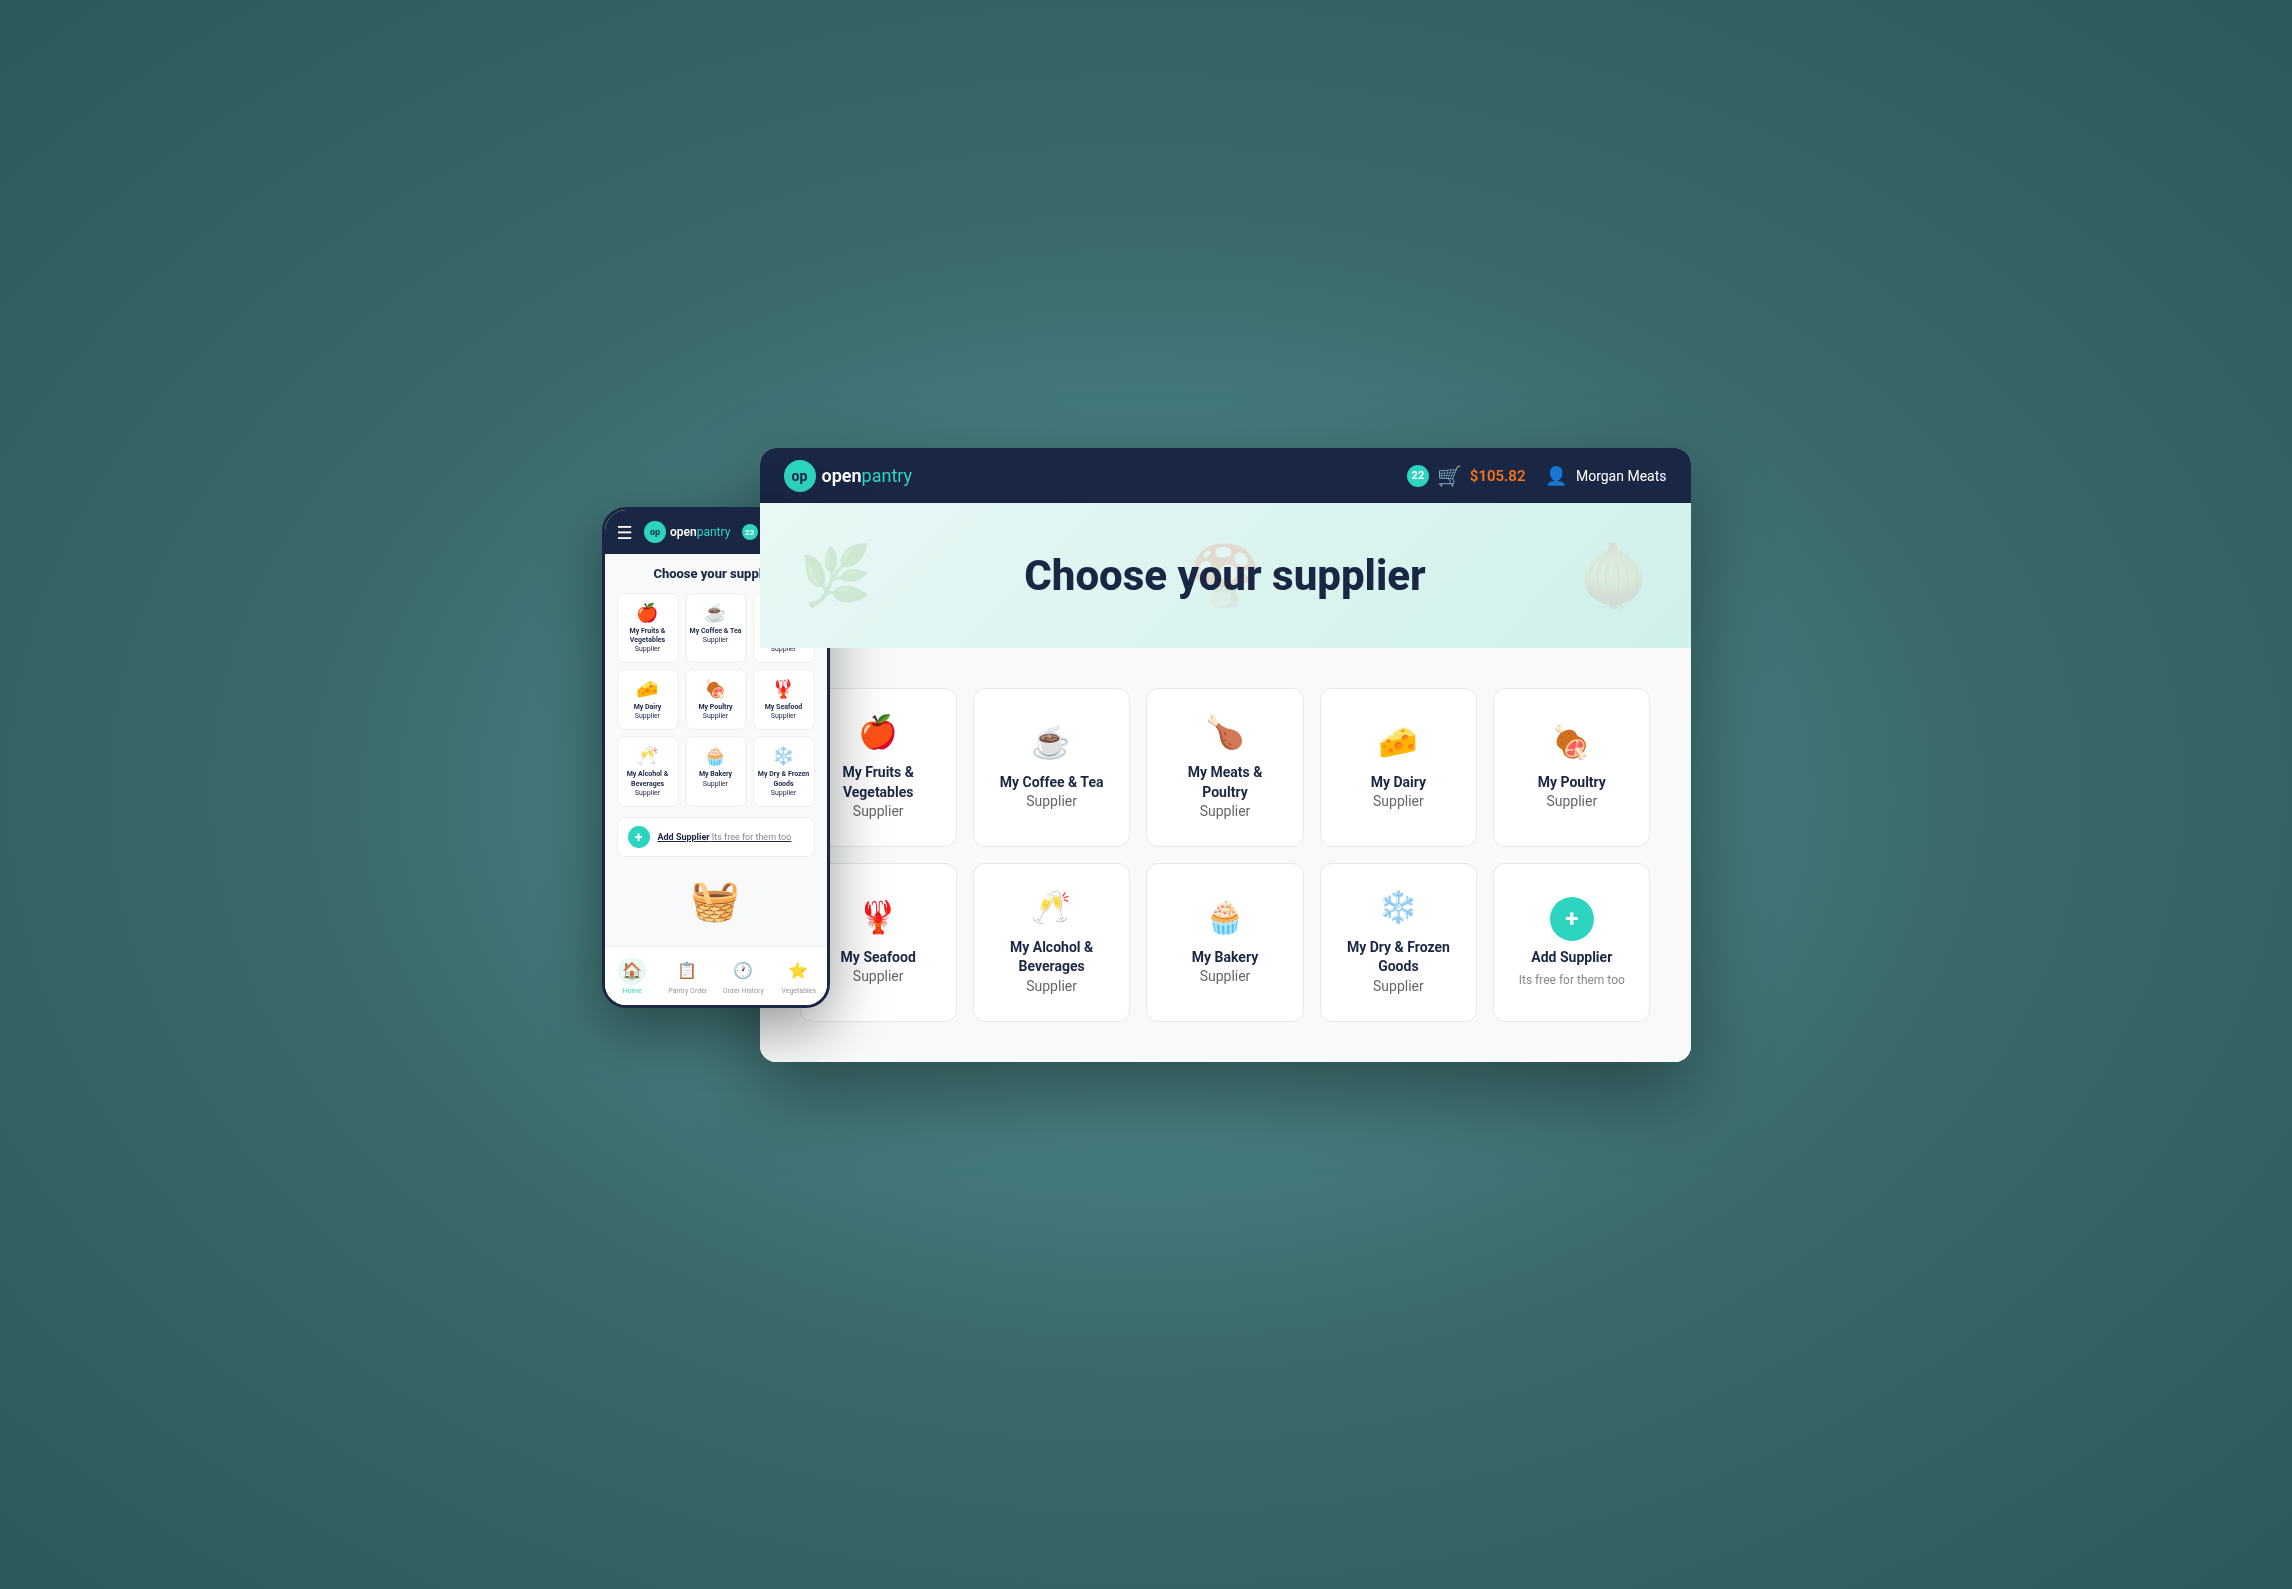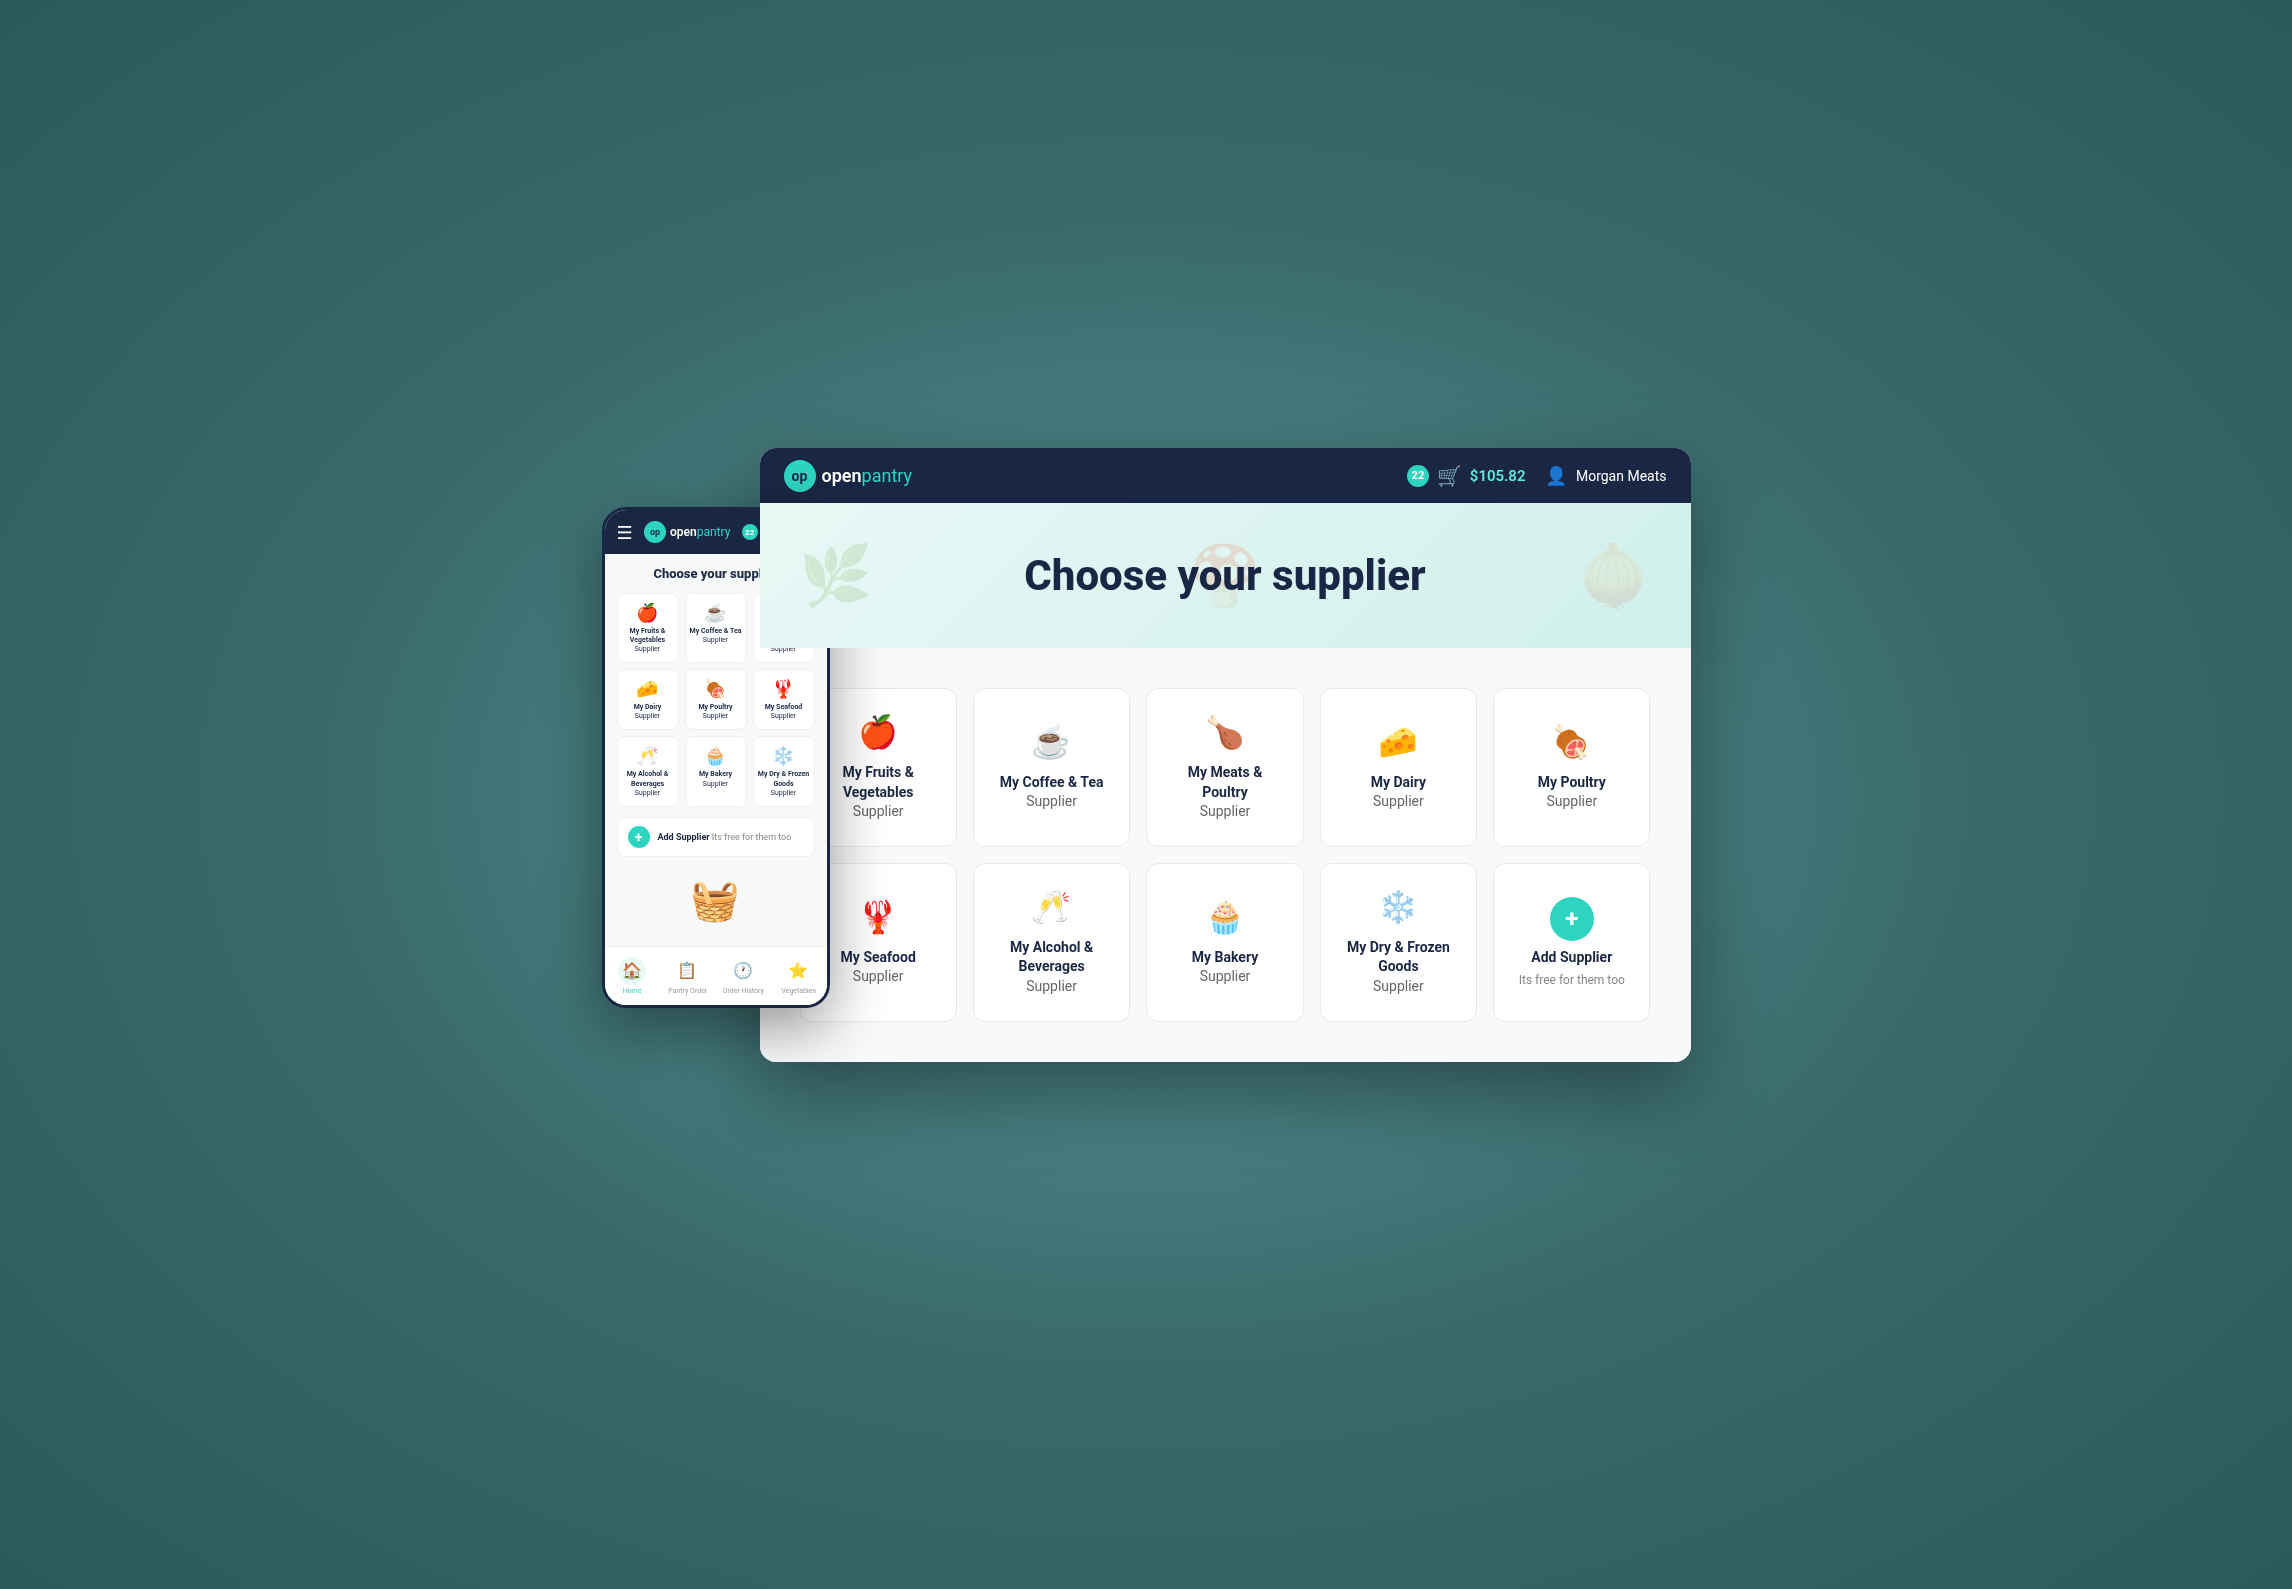--- a/index.html
+++ b/index.html
@@ -95,21 +95,21 @@
       color: #fff;
     }
 
     .cart-icon {
       font-size: 20px;
     }
 
     .cart-amount {
       font-size: 15px;
       font-weight: 600;
-      color: #5eead4;
+      color: #f97316;
     }
 
     .user-info {
       display: flex;
       align-items: center;
       gap: 8px;
       color: #fff;
     }
 
     .user-icon {
@@ -393,20 +393,21 @@
       justify-content: center;
       color: #fff;
       font-size: 14px;
       font-weight: bold;
       flex-shrink: 0;
     }
 
     .mobile-add-text {
       font-size: 9px;
       color: #1a2744;
+      text-decoration: underline;
     }
 
     .mobile-add-text .bold { font-weight: 700; }
     .mobile-add-text .sub { color: #888; }
 
     .mobile-basket-img {
       text-align: center;
       font-size: 40px;
       color: #ccc;
       padding: 10px 0;

